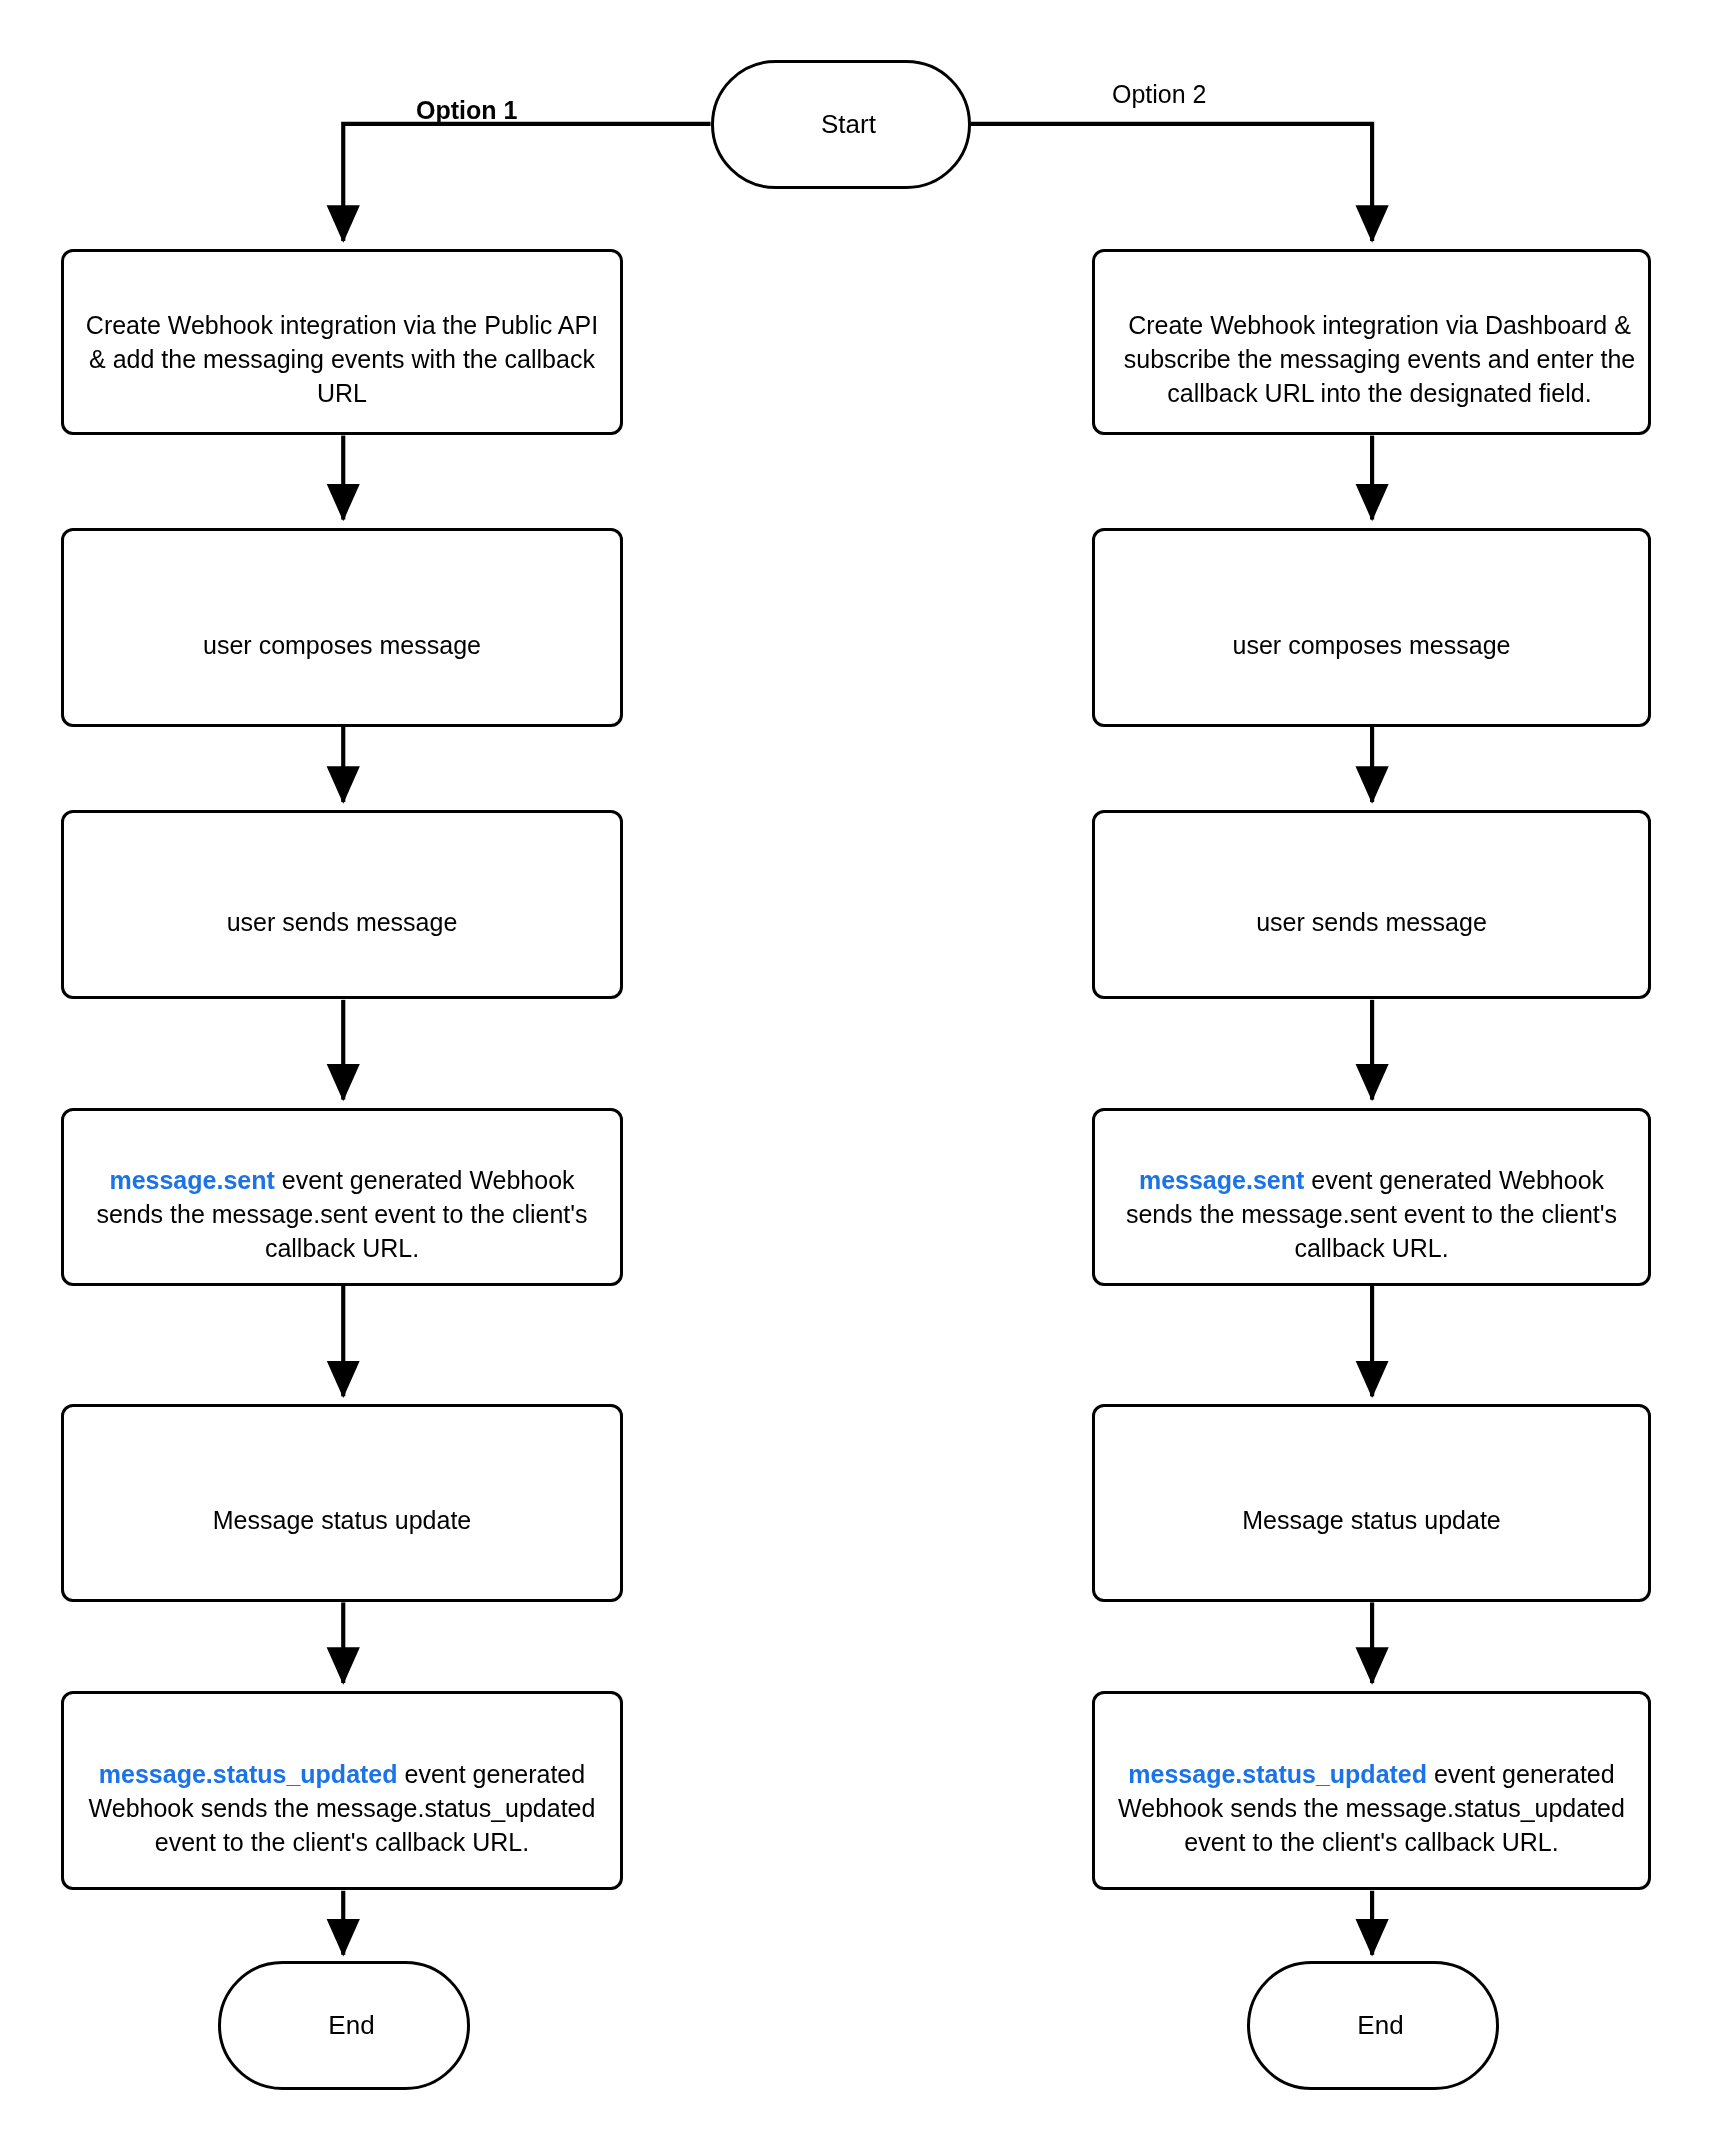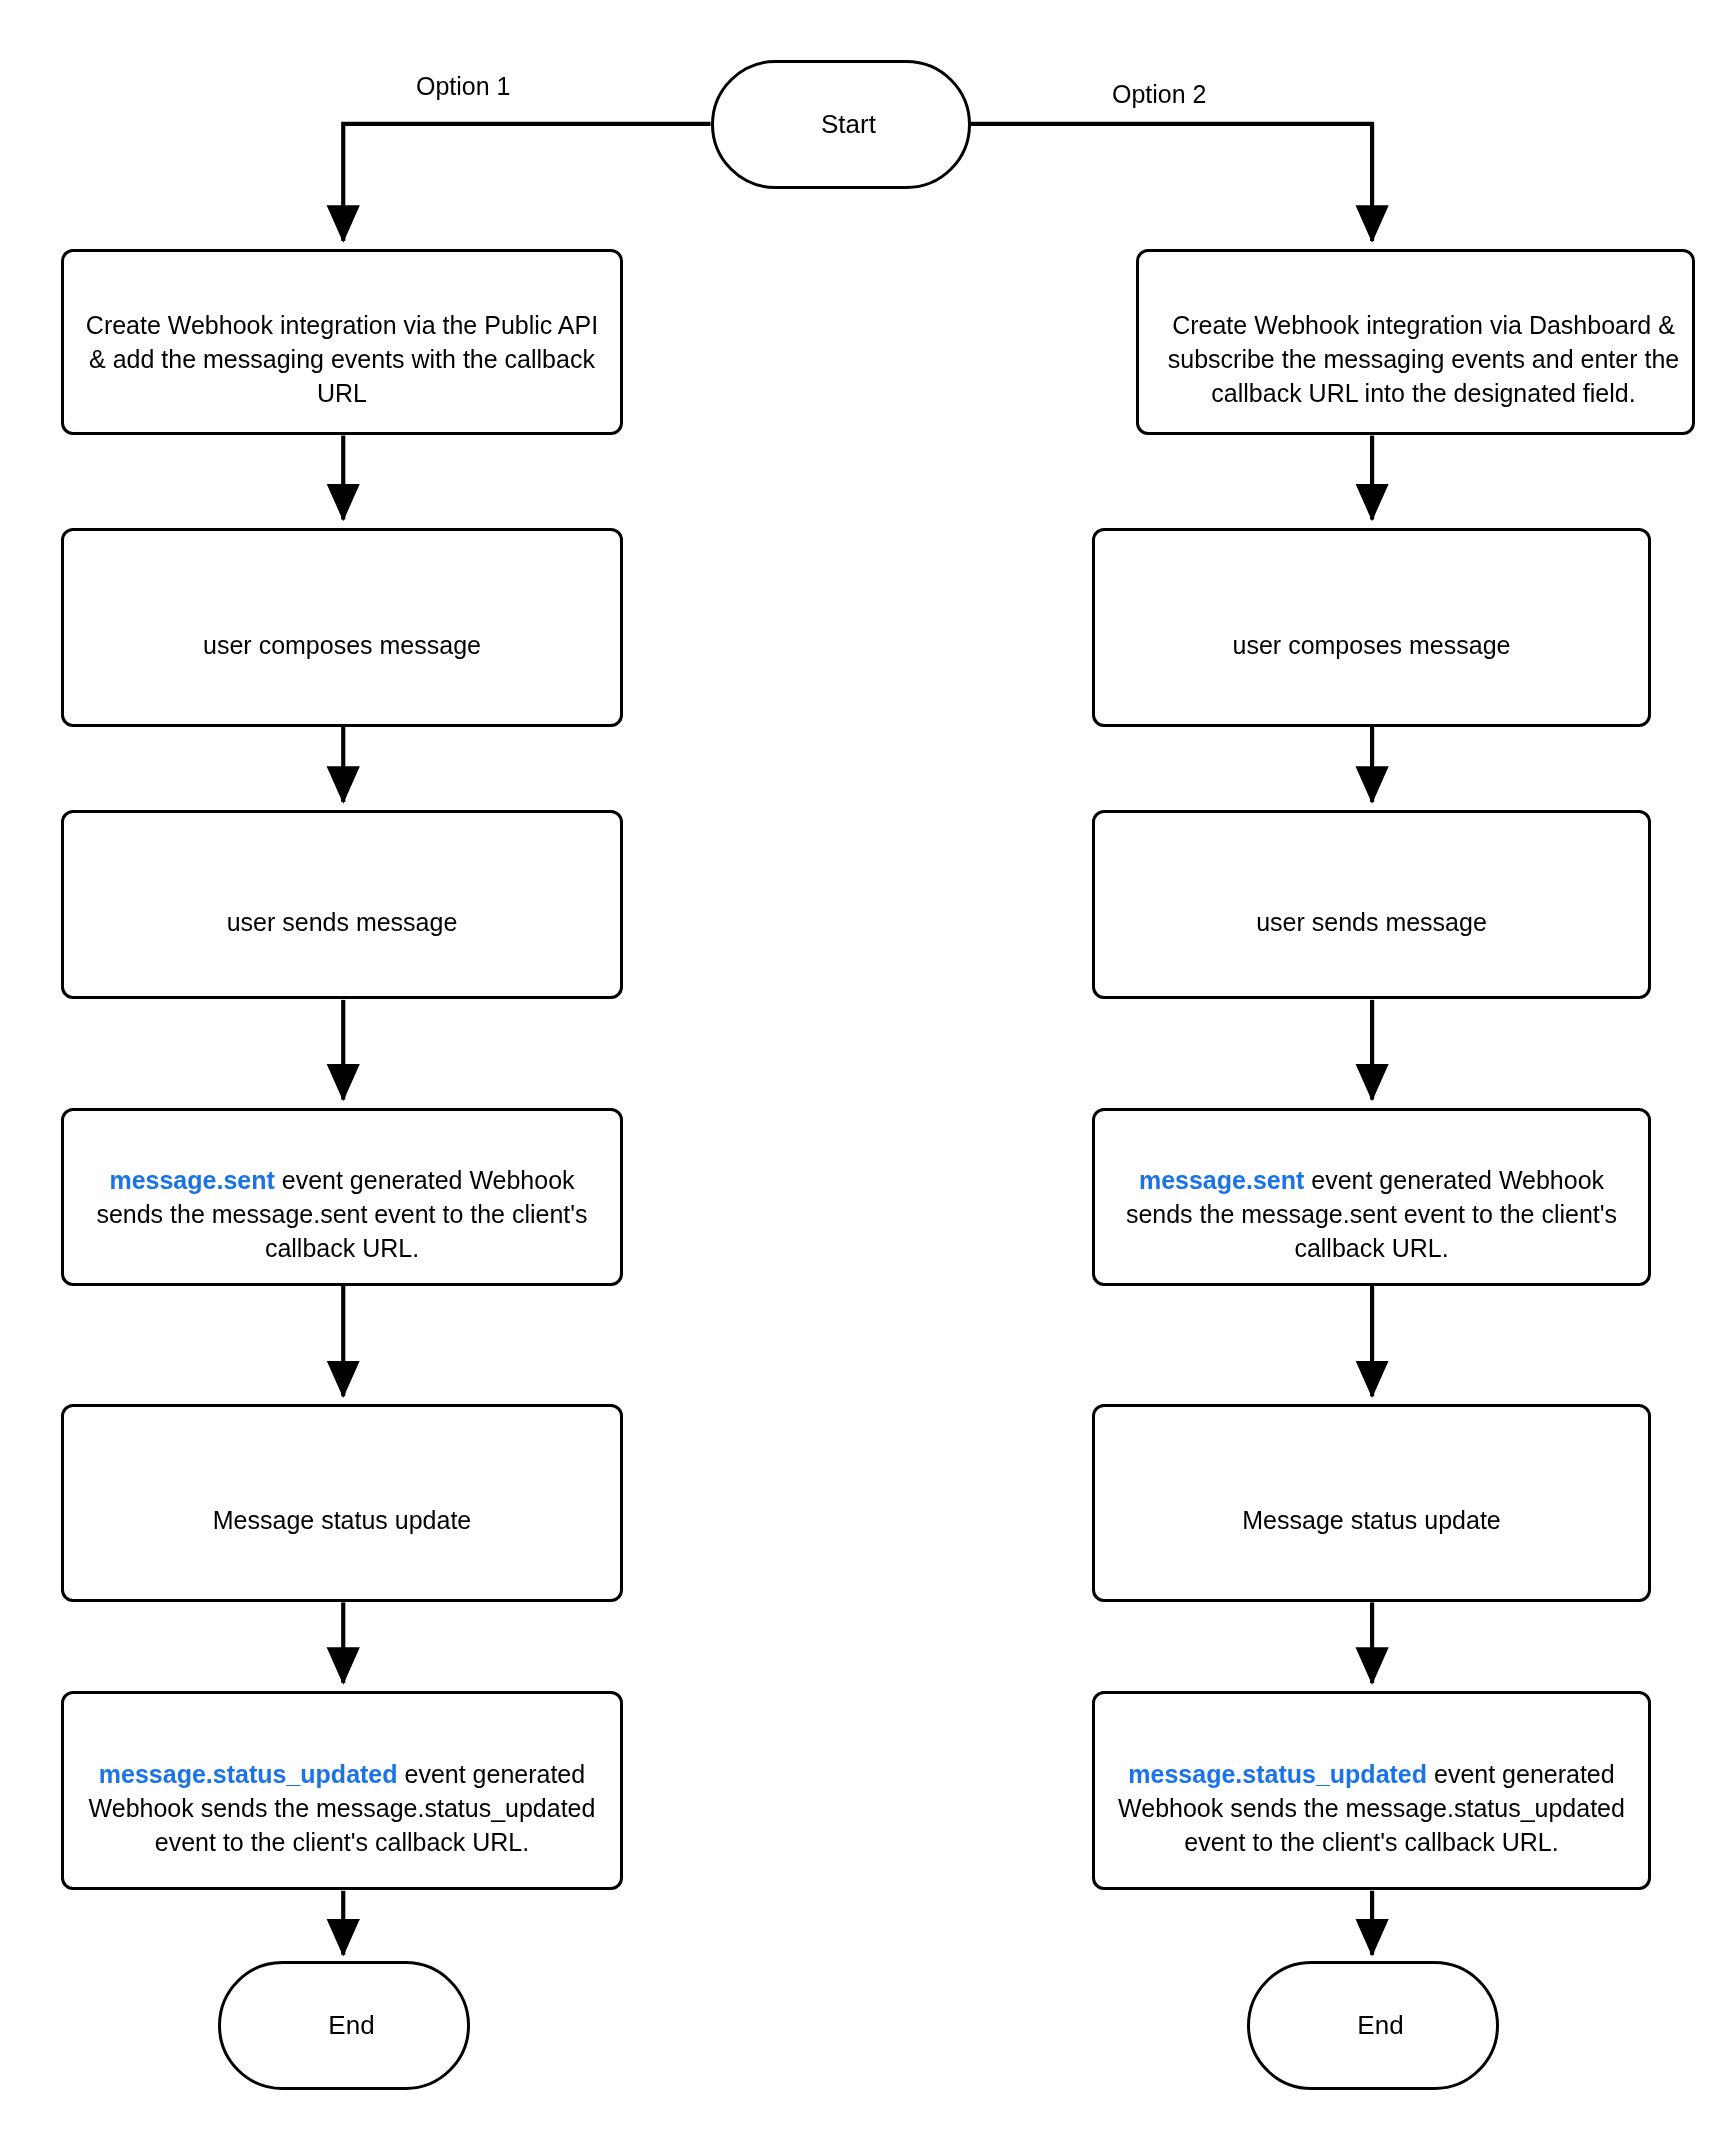--- a/index.html
+++ b/index.html
@@ -99,21 +99,21 @@
     <path d="M1651,1203 L1651,1323" stroke="#000000" stroke-width="5" fill="none" marker-end="url(#arrowhead)"></path>
     <path d="M1651,1547 L1651,1680" stroke="#000000" stroke-width="5" fill="none" marker-end="url(#arrowhead)"></path>
     <path d="M1651,1928 L1651,2025" stroke="#000000" stroke-width="5" fill="none" marker-end="url(#arrowhead)"></path>
     <path d="M1651,2275 L1651,2352" stroke="#000000" stroke-width="5" fill="none" marker-end="url(#arrowhead)"></path>
   </svg>
 
   <div class="node terminator" style="left:711px; top:60px; width:260px; height:129px;">
     <span class="node-text terminal">Start</span>
   </div>
 
-  <div class="edge-label" style="left:416px; top:72px;">Option 1</div>
+  <div class="edge-label" style="left:416px; top:96px;font-weight:bold;">Option 1</div>
   <div class="edge-label" style="left:1112px; top:80px;">Option 2</div>
 
   <div class="node process" style="left:61px; top:249px; width:562px; height:186px;">
     <span class="node-text">
       <span class="accent"></span><span>Create Webhook integration via the Public API &amp; add the messaging events with the callback URL</span>
     </span>
   </div>
 
   <div class="node process" style="left:61px; top:528px; width:562px; height:199px;">
     <span class="node-text">
@@ -142,21 +142,21 @@
   <div class="node process" style="left:61px; top:1691px; width:562px; height:199px;">
     <span class="node-text">
       <span class="accent">message.status_updated</span><span> event generated Webhook sends the message.status_updated event to the client's callback URL.</span>
     </span>
   </div>
 
   <div class="node terminator" style="left:218px; top:1961px; width:252px; height:129px;">
     <span class="node-text terminal">End</span>
   </div>
 
-  <div class="node process" style="left:1136px; top:249px; width:559px; height:186px;padding-left:16px;">
+  <div class="node process" style="left:1092px; top:249px; width:559px; height:186px;padding-left:16px;">
     <span class="node-text">
       <span class="accent"></span><span>Create Webhook integration via Dashboard &amp; subscribe the messaging events and enter the callback URL into the designated field.</span>
     </span>
   </div>
 
   <div class="node process" style="left:1092px; top:528px; width:559px; height:199px;">
     <span class="node-text">
       <span class="accent"></span><span>user composes message</span>
     </span>
   </div>

